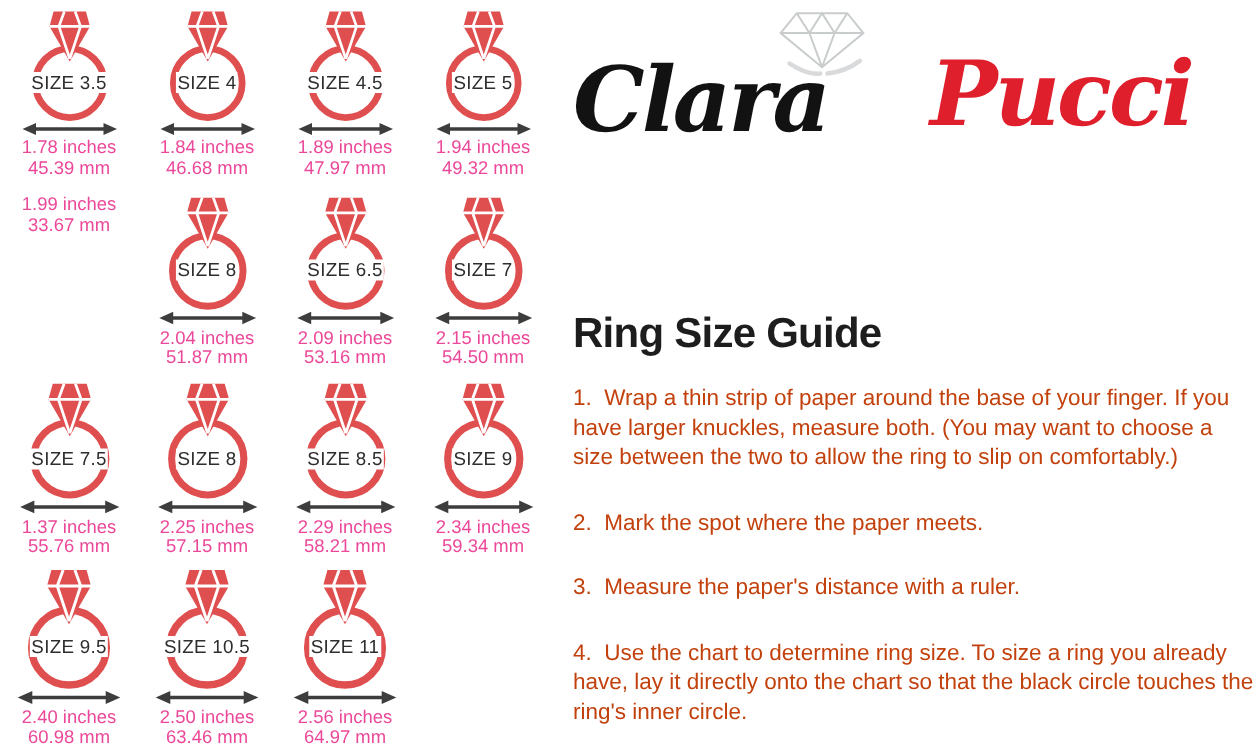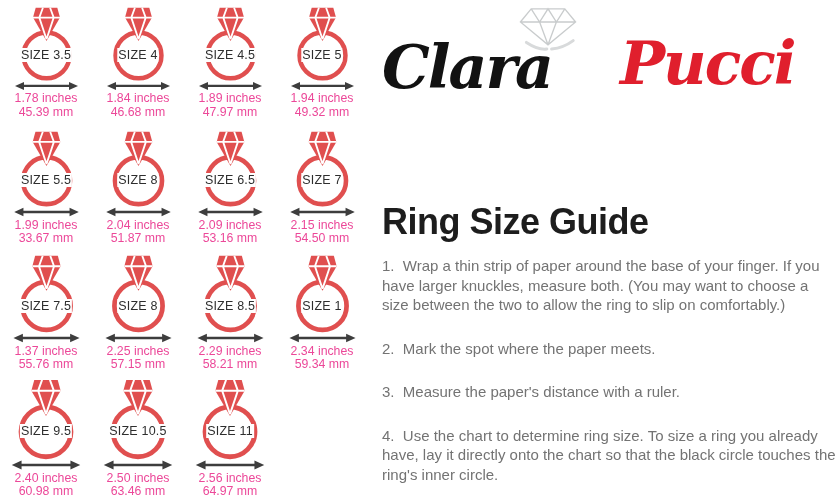--- a/index.html
+++ b/index.html
@@ -33,26 +33,26 @@
     font-family:"DejaVu Serif",serif;font-style:italic;font-weight:700;
     font-size:60px;line-height:1;color:#121212;letter-spacing:-2px;
   }
   .logo-pucci{
     position:absolute;left:203px;bottom:4px;
     font-family:"DejaVu Serif",serif;font-style:italic;font-weight:700;
     font-size:60px;line-height:1;color:#e01f2d;letter-spacing:-2px;margin-left:35px;
   }
   .logo-diamond{position:absolute;left:136px;top:4px;width:60px;height:48px;}
   .heading{
-    margin:106px 0 0 5px;font-size:36px;font-weight:700;color:#1d1d1d;
+    margin:106px 0 0 5px;font-size:28px;font-weight:700;color:#1d1d1d;
     line-height:37px;letter-spacing:-0.5px;
   }
   .instructions{margin:16px 0 0 5px;width:455px;}
   .instr{
-    margin:0 0 24px 0;font-size:15px;line-height:19.5px;color:#737373;
+    margin:0 0 24px 0;font-size:15px;line-height:19.5px;color:#c2410c;
     white-space:pre-wrap;
   }
 </style>
 </head>
 <body>
 
 <svg width="0" height="0" style="position:absolute" aria-hidden="true">
   <defs>
     <g id="ringsym">
       <circle cx="45" cy="56" r="25.5" fill="none" stroke="#E04F4F" stroke-width="5"></circle>
@@ -114,26 +114,20 @@
       </svg>
       <div class="size-label">SIZE 5</div>
     </div>
     <div class="meas">
       <div class="inches">1.94 inches</div>
       <div class="mm">49.32 mm</div>
     </div>
   </div>
 
   <div class="cell">
-    <div class="ring-wrap">
-      <svg class="ring-svg" viewBox="0 0 90 96">
-        <use href="#ringsym"></use>
-      </svg>
-      <div class="size-label">SIZE 5.5</div>
-    </div>
     <div class="meas">
       <div class="inches">1.99 inches</div>
       <div class="mm">33.67 mm</div>
     </div>
   </div>
 
   <div class="cell">
     <div class="ring-wrap">
       <svg class="ring-svg" viewBox="0 0 90 96">
         <use href="#ringsym"></use>
@@ -209,21 +203,21 @@
       <div class="inches">2.29 inches</div>
       <div class="mm">58.21 mm</div>
     </div>
   </div>
 
   <div class="cell">
     <div class="ring-wrap">
       <svg class="ring-svg" viewBox="0 0 90 96">
         <use href="#ringsym"></use>
       </svg>
-      <div class="size-label">SIZE 1</div>
+      <div class="size-label">SIZE 9</div>
     </div>
     <div class="meas">
       <div class="inches">2.34 inches</div>
       <div class="mm">59.34 mm</div>
     </div>
   </div>
 
   <div class="cell">
     <div class="ring-wrap">
       <svg class="ring-svg" viewBox="0 0 90 96">

